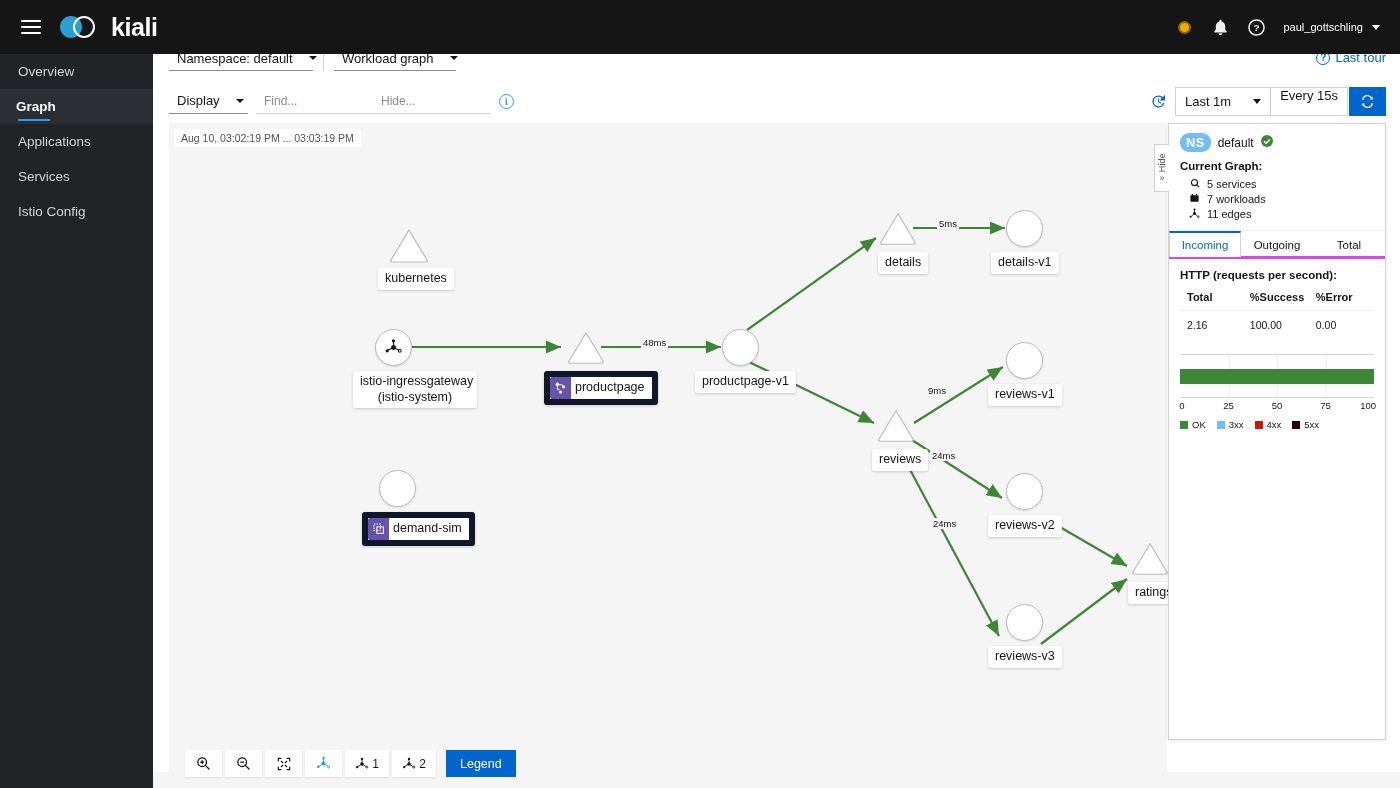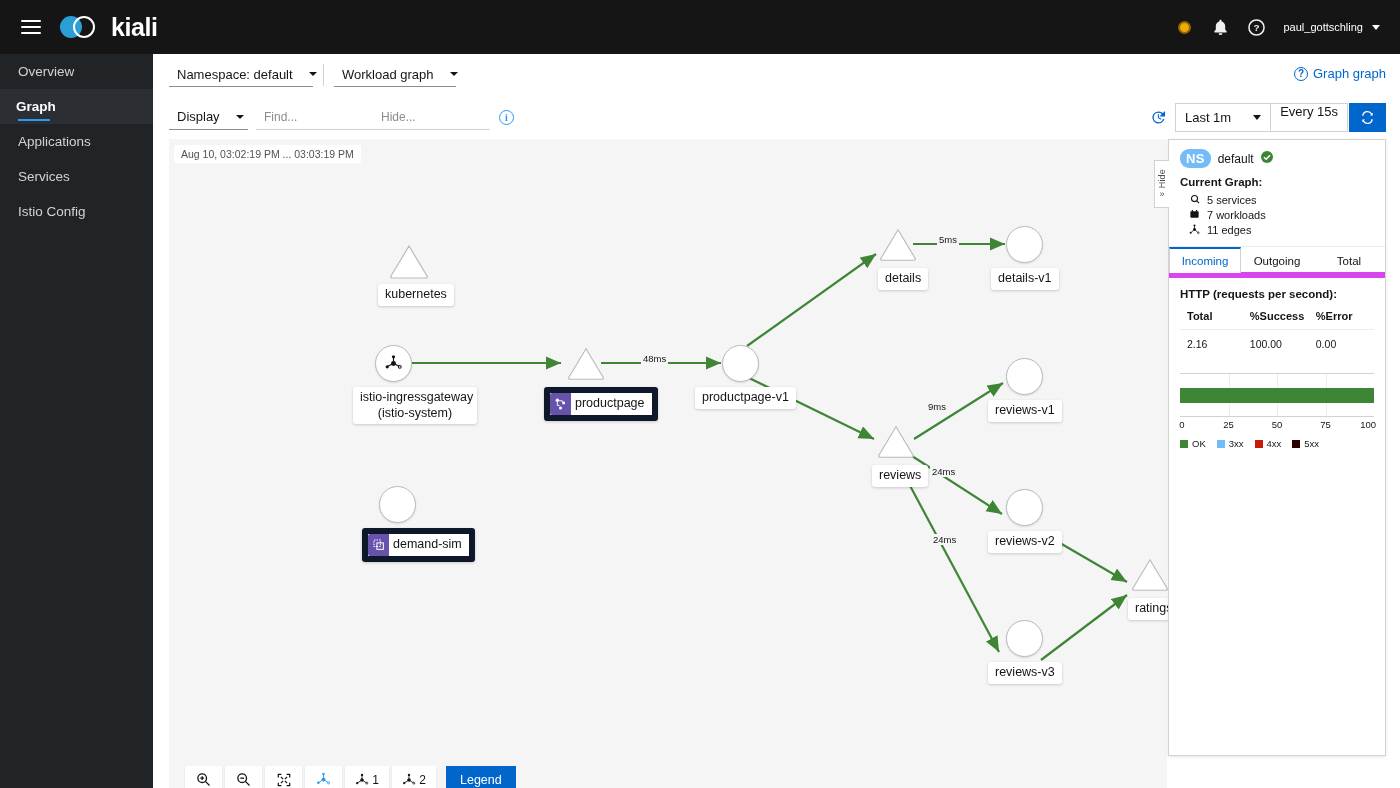--- a/index.html
+++ b/index.html
@@ -64,21 +64,21 @@
     color: #d2d2d2; font-size: 13.5px; cursor: pointer; position: relative;
   }
   .side-item.active { background: #2b2f33; color: #fff; font-weight: bold; padding-left: 16px; }
   .side-item.active::after {
     content: ""; position: absolute; left: 18px; bottom: 3px; width: 32px; height: 2.5px;
     background: #2b9af3;
   }
 
   
   .main {
-    position: absolute; left: 153px; top: 54px; width: 1247px; height: 734px;
+    position: absolute; left: 153px; top: 38px; width: 1247px; height: 734px;
     background: #fff;
   }
 
   .toolbar-row1 {
     height: 41px; display: flex; align-items: center; padding: 0 16px;
     position: relative;
   }
   .toolbar-row2 {
     height: 44px; display: flex; align-items: center; padding: 0 16px;
     position: relative;
@@ -201,21 +201,21 @@
     background: #73bcf7; color: #fff; font-size: 13px; font-weight: bold;
     padding: 2px 6px; border-radius: 9px; letter-spacing: 0.3px;
   }
   .ns-name { font-size: 12px; color: #151515; }
   .check-ico { color: #3e8635; font-size: 12px; }
   .sp-summary { padding: 0 11px 9px 11px; border-bottom: 1px solid #ededed; }
   .sp-summary .title { font-size: 11.5px; font-weight: bold; color: #151515; margin-bottom: 4px; }
   .sp-stat { display: flex; align-items: center; gap: 7px; font-size: 11px; color: #151515; padding: 1.5px 0 1.5px 9px; }
   .sp-stat .sico { width: 11px; display: flex; justify-content: center; color: #151515; font-size: 10px; }
 
-  .sp-tabs { display: flex; border-bottom: 6px solid #d946ef; justify-content: flex-end; }
+  .sp-tabs { display: flex; border-bottom: 3px solid #d946ef; justify-content: flex-end; }
   .sp-tab {
     flex: 1; text-align: center; font-size: 11.5px; padding: 7px 0 6px 0; cursor: pointer;
     color: #151515; border: 1px solid transparent; border-bottom: none; margin-bottom: -1px;
   }
   .sp-tab.active {
     color: #06c; border-color: #d2d2d2; border-top: 2.5px solid #06c;
     background: #fff; padding-top: 5.5px;
   }
   .sp-body { padding: 10px 11px; }
   .sp-section-title { font-size: 11.5px; font-weight: bold; margin-bottom: 10px; }
@@ -299,21 +299,21 @@
       <span>Namespace: default</span>
       <span class="caret"></span>
     </div>
     <div class="vsep"></div>
     <div class="pf-select" style="width:122px">
       <span>Workload graph</span>
       <span class="caret"></span>
     </div>
     <div class="graph-tour">
       <span class="qmark">?</span>
-      <span>Graph graph</span>
+      <span>Last tour</span>
     </div>
   </div>
 
   <div class="toolbar-row2">
     <div class="pf-select" style="width:79px">
       <span>Display</span>
       <span class="caret"></span>
     </div>
     <input class="pf-input" style="width: 117px; margin-left: 8px;" placeholder="Find...">
     <input class="pf-input" style="width: 117px;" placeholder="Hide...">

